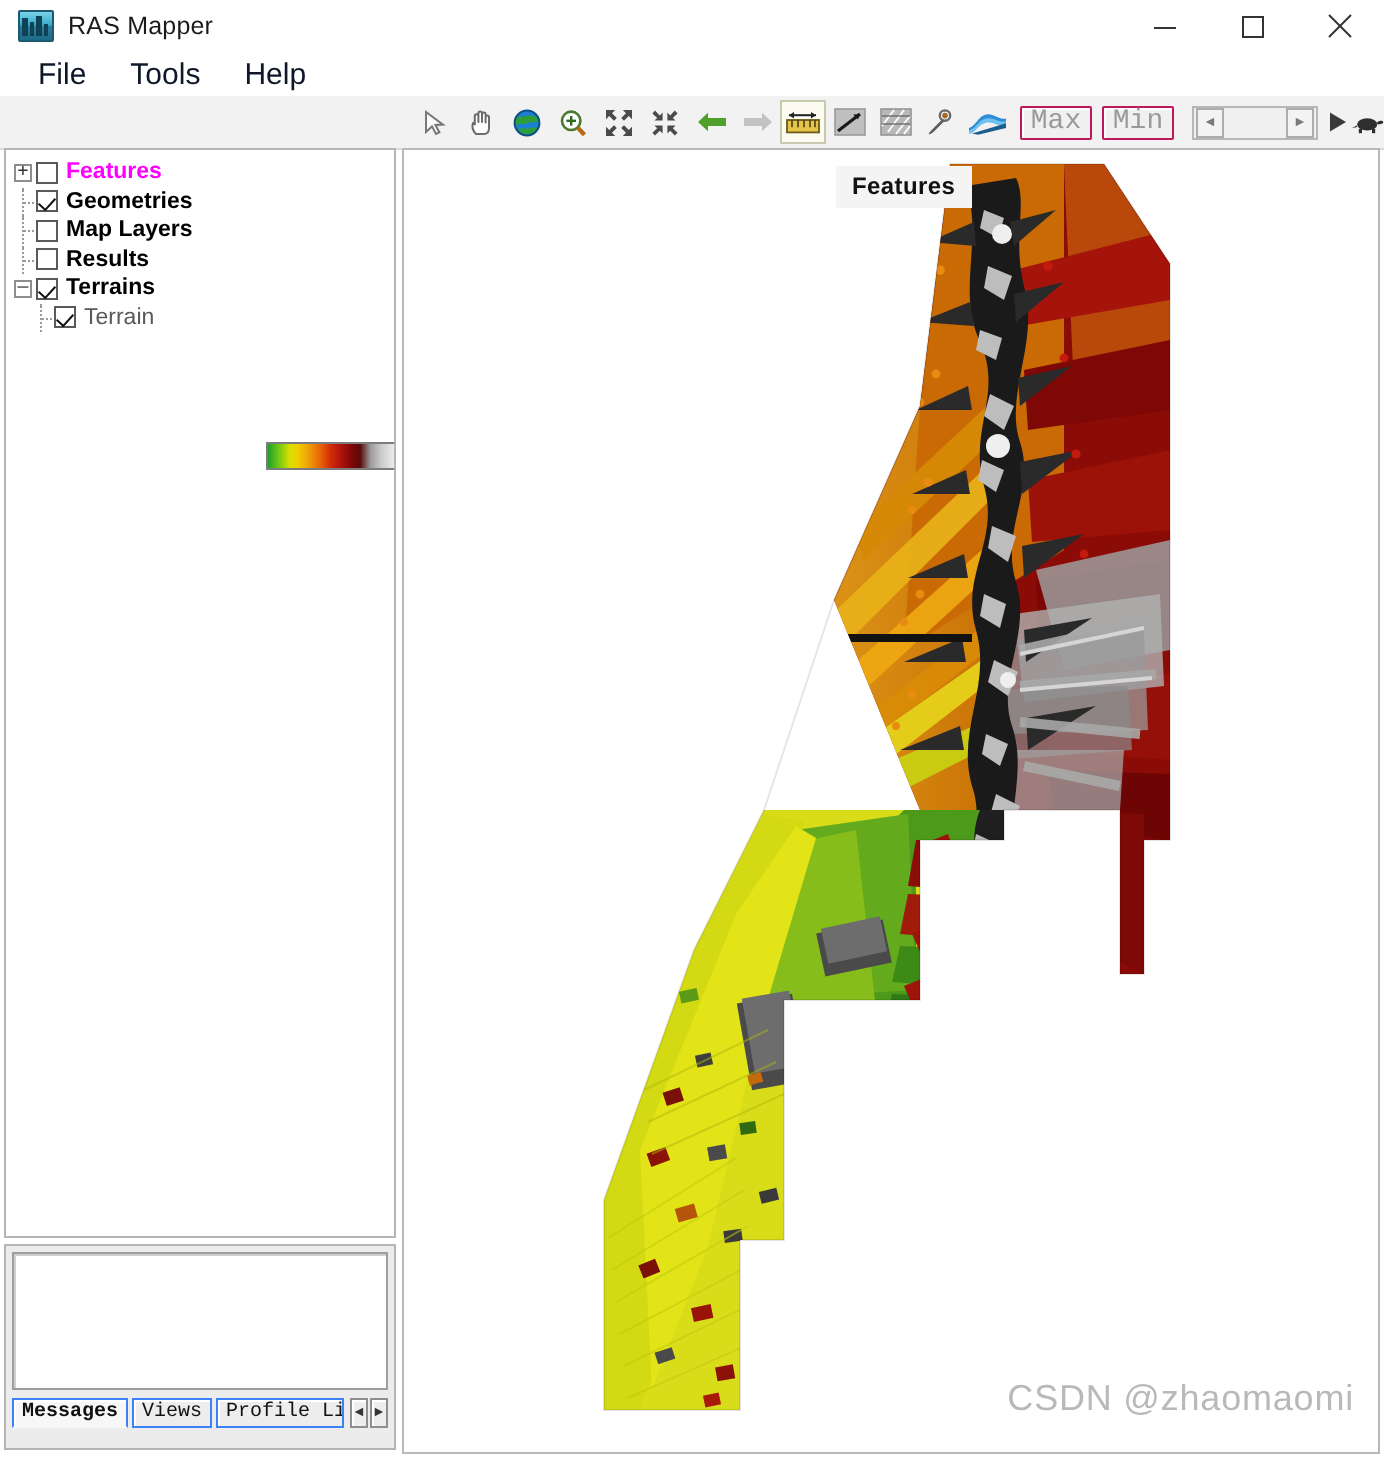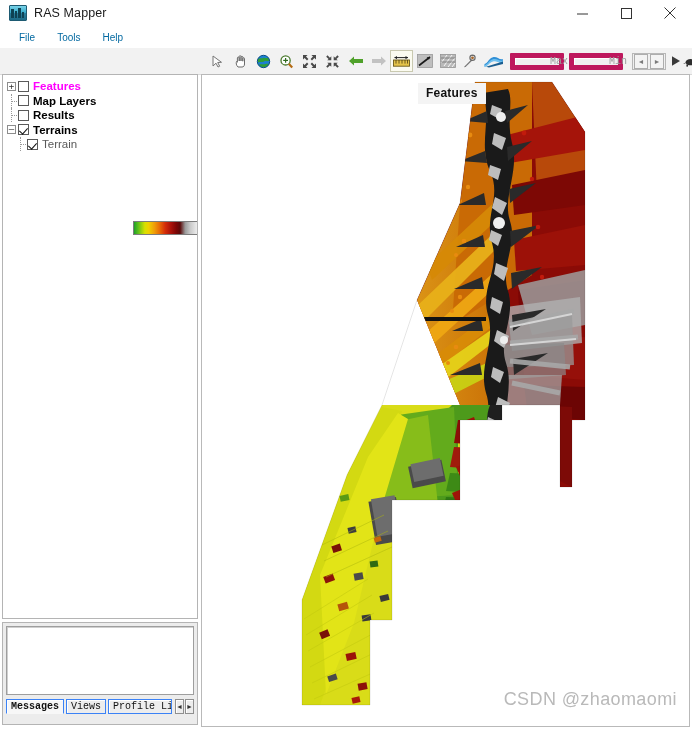--- a/index.html
+++ b/index.html
@@ -30,40 +30,39 @@
   .title-text{font-size:12.5px;color:#1b1b1b;letter-spacing:.1px;}
   .wbtns{margin-left:auto;display:flex;height:26px;}
   .wbtn{width:44px;height:26px;display:flex;align-items:center;justify-content:center;}
   .wbtn svg{display:block;}
 
   
   .menubar{
     position:absolute;left:0;top:26px;width:692px;height:22px;
     background:#ffffff;display:flex;align-items:center;padding-left:9px;box-sizing:border-box;
   }
-  .menuitem{font-size:10px;color:#0369a1;padding:2px 10px;margin-right:2px;}
+  .menuitem{font-size:15px;color:#0f172a;padding:2px 10px;margin-right:2px;}
 
   
   .toolbar{
     position:absolute;left:0;top:48px;width:692px;height:26px;
     background:#f2f2f2;border-bottom:1px solid #d9d9d9;
     display:flex;align-items:center;
   }
   .tbtn{width:23px;height:22px;display:flex;align-items:center;justify-content:center;flex:none;}
   .tbtn.first{margin-left:206px;}
   .tbtn.boxed{background:#fbfbf0;border:1px solid #c9c9b0;box-sizing:border-box;}
   .tbtn svg{display:block;}
   .pushbtn{
     height:17px;min-width:36px;box-sizing:border-box;
-    border:5px solid #be185d;background:#f0f0f0;color:#9a9a9a;
-    font-family:"Liberation Mono","DejaVu Sans Mono",monospace;font-size:10px;
+    border:1px solid #be185d;background:#f0f0f0;color:#9a9a9a;
+    font-family:"Liberation Mono","DejaVu Sans Mono",monospace;font-size:14px;
     display:flex;align-items:center;justify-content:center;margin-left:5px;
     border-radius:1px;
     box-shadow:inset 1px 1px 0 #ffffff;
-    padding-left:44px;
   }
   .slider{
     margin-left:9px;height:17px;width:136px;box-sizing:border-box;
     background:#f0f0f0;border:1px solid #b7b7b7;display:flex;align-items:center;
     justify-content:space-between;
   }
   .sarrow{
     width:14px;height:15px;box-sizing:border-box;background:#f3f3f3;
     border:1px solid #adadad;display:flex;align-items:center;justify-content:center;
     font-size:7px;color:#7a7a7a;margin:0 1px;
@@ -346,20 +345,25 @@
 
   <div class="leftpanel">
     <div class="tree">
 
       <div class="trow">
         <div class="exp">+</div>
         <div class="cbox"></div>
         <div class="tlabel magenta">Features</div>
       </div>
 
+      <div class="trow">
+        <div class="tline"></div>
+        <div class="cbox on"></div>
+        <div class="tlabel bold">Geometries</div>
+      </div>
 
       <div class="trow">
         <div class="tline"></div>
         <div class="cbox"></div>
         <div class="tlabel bold">Map Layers</div>
       </div>
 
       <div class="trow">
         <div class="tline"></div>
         <div class="cbox"></div>

